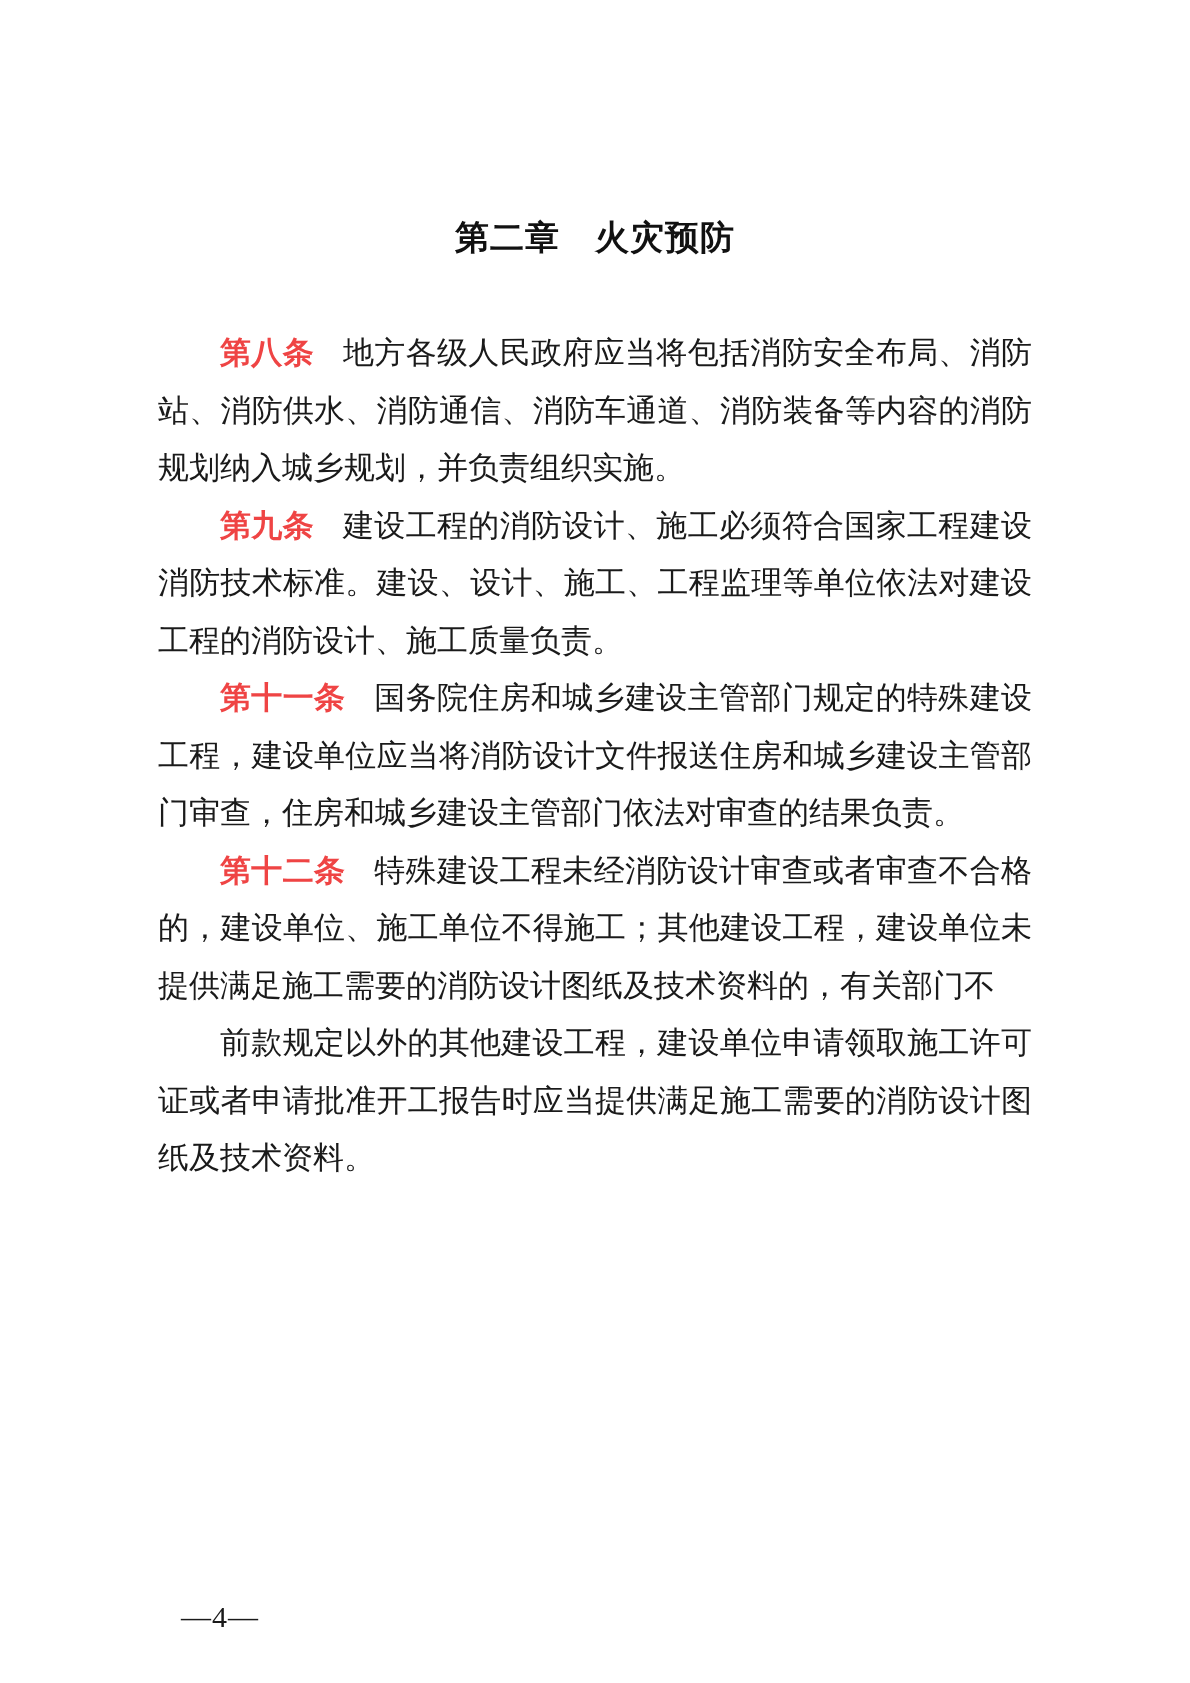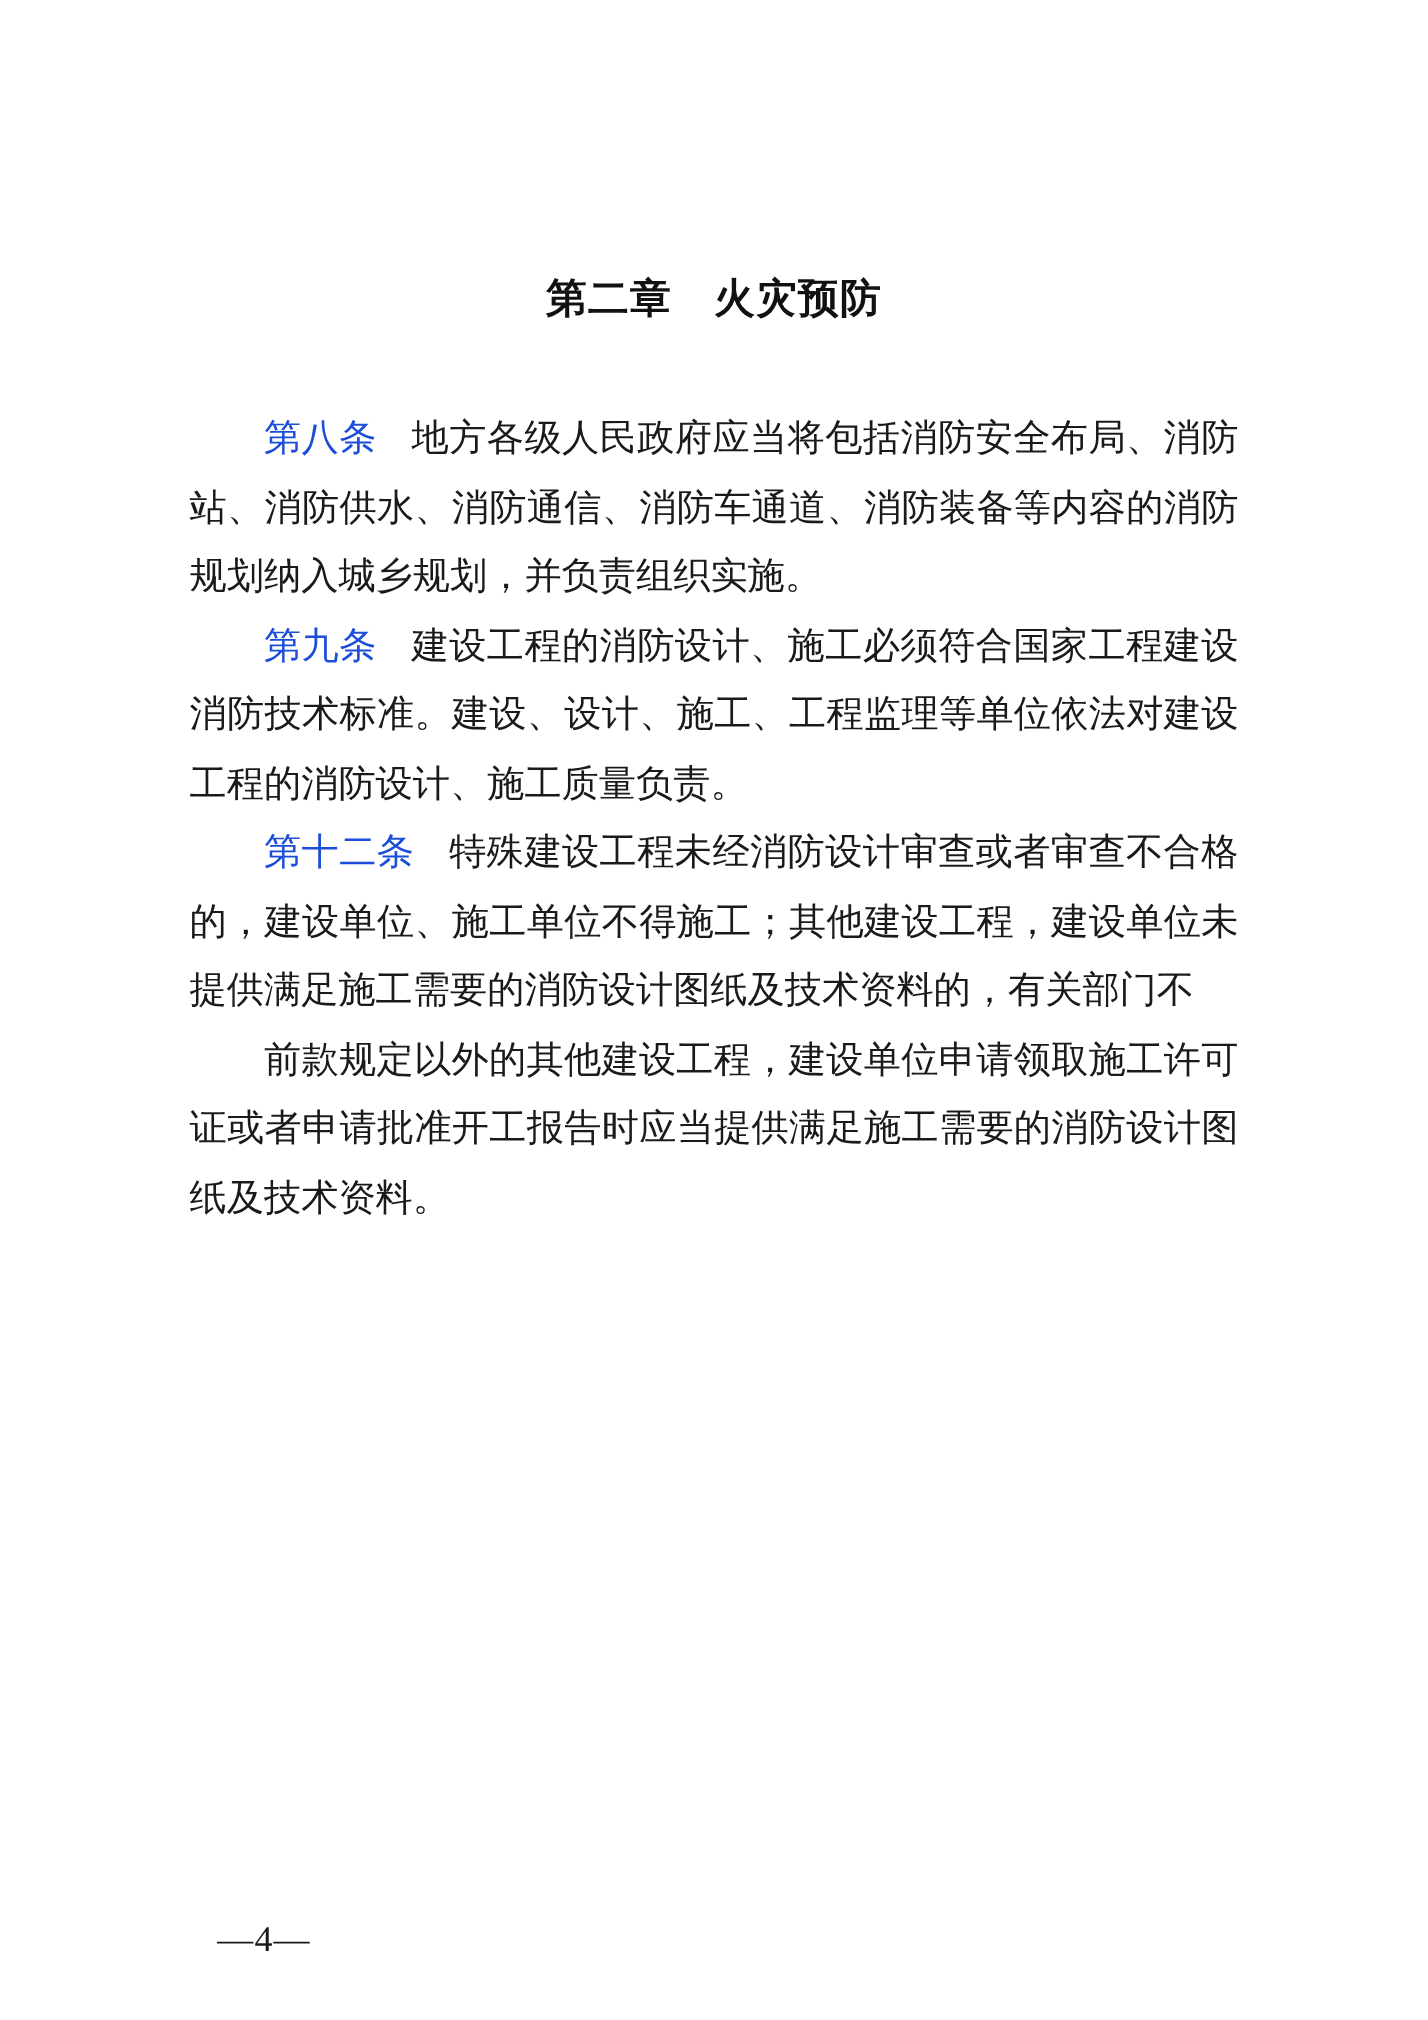--- a/index.html
+++ b/index.html
@@ -12,21 +12,21 @@
     width: 1190px;
     height: 1683px;
     margin: 0 auto;
     background: #ffffff;
     box-sizing: border-box;
     padding: 0 158px;
     overflow: hidden;
     color: #1a1a1a;
   }
   .doc-title {
-    margin: 12px;
+    margin: 0;
     padding-top: 219px;
     text-align: center;
     font-family: "Liberation Sans", "DejaVu Sans", sans-serif;
     font-weight: bold;
     font-size: 34px;
     line-height: 36px;
     color: #111111;
     letter-spacing: 1px;
   }
   .doc-body {
@@ -36,23 +36,23 @@
     margin: 0;
     font-family: "Liberation Serif", "DejaVu Serif", serif;
     font-size: 31px;
     line-height: 57.5px;
     text-align: justify;
     text-indent: 62px;
     color: #1a1a1a;
   }
   .article-label {
     font-family: "Liberation Sans", "DejaVu Sans", sans-serif;
-    font-weight: normal;
+    font-weight: bold;
     font-style: normal;
-    color: #1d4ed8;
+    color: #ef4444;
   }
   
   .article-label:not(:empty) {
     margin-right: 29px;
   }
   .page-number {
     position: absolute;
     left: 181px;
     top: 1600px;
     font-family: "Liberation Serif", "DejaVu Serif", serif;
@@ -70,20 +70,21 @@
   <h1 class="doc-title">第二章　火灾预防</h1>
 
   <div class="doc-body">
 
     <p class="para"><b class="article-label">第八条</b><span>地方各级人民政府应当将包括消防安全布局、消防站、消防供水、消防通信、消防车通道、消防装备等内容的消防规划纳入城乡规划，并负责组织实施。</span></p>
 
 
     <p class="para"><b class="article-label">第九条</b><span>建设工程的消防设计、施工必须符合国家工程建设消防技术标准。建设、设计、施工、工程监理等单位依法对建设工程的消防设计、施工质量负责。</span></p>
 
 
+    <p class="para"><b class="article-label">第十一条</b><span>国务院住房和城乡建设主管部门规定的特殊建设工程，建设单位应当将消防设计文件报送住房和城乡建设主管部门审查，住房和城乡建设主管部门依法对审查的结果负责。</span></p>
 
     <p class="para"><b class="article-label">第十二条</b><span>特殊建设工程未经消防设计审查或者审查不合格的，建设单位、施工单位不得施工；其他建设工程，建设单位未提供满足施工需要的消防设计图纸及技术资料的，有关部门不</span></p>
 
     <p class="para"><b class="article-label"></b><span>前款规定以外的其他建设工程，建设单位申请领取施工许可证或者申请批准开工报告时应当提供满足施工需要的消防设计图纸及技术资料。</span></p>
 
   </div>
 
   <div class="page-number">—4—</div>
 
 </div>

